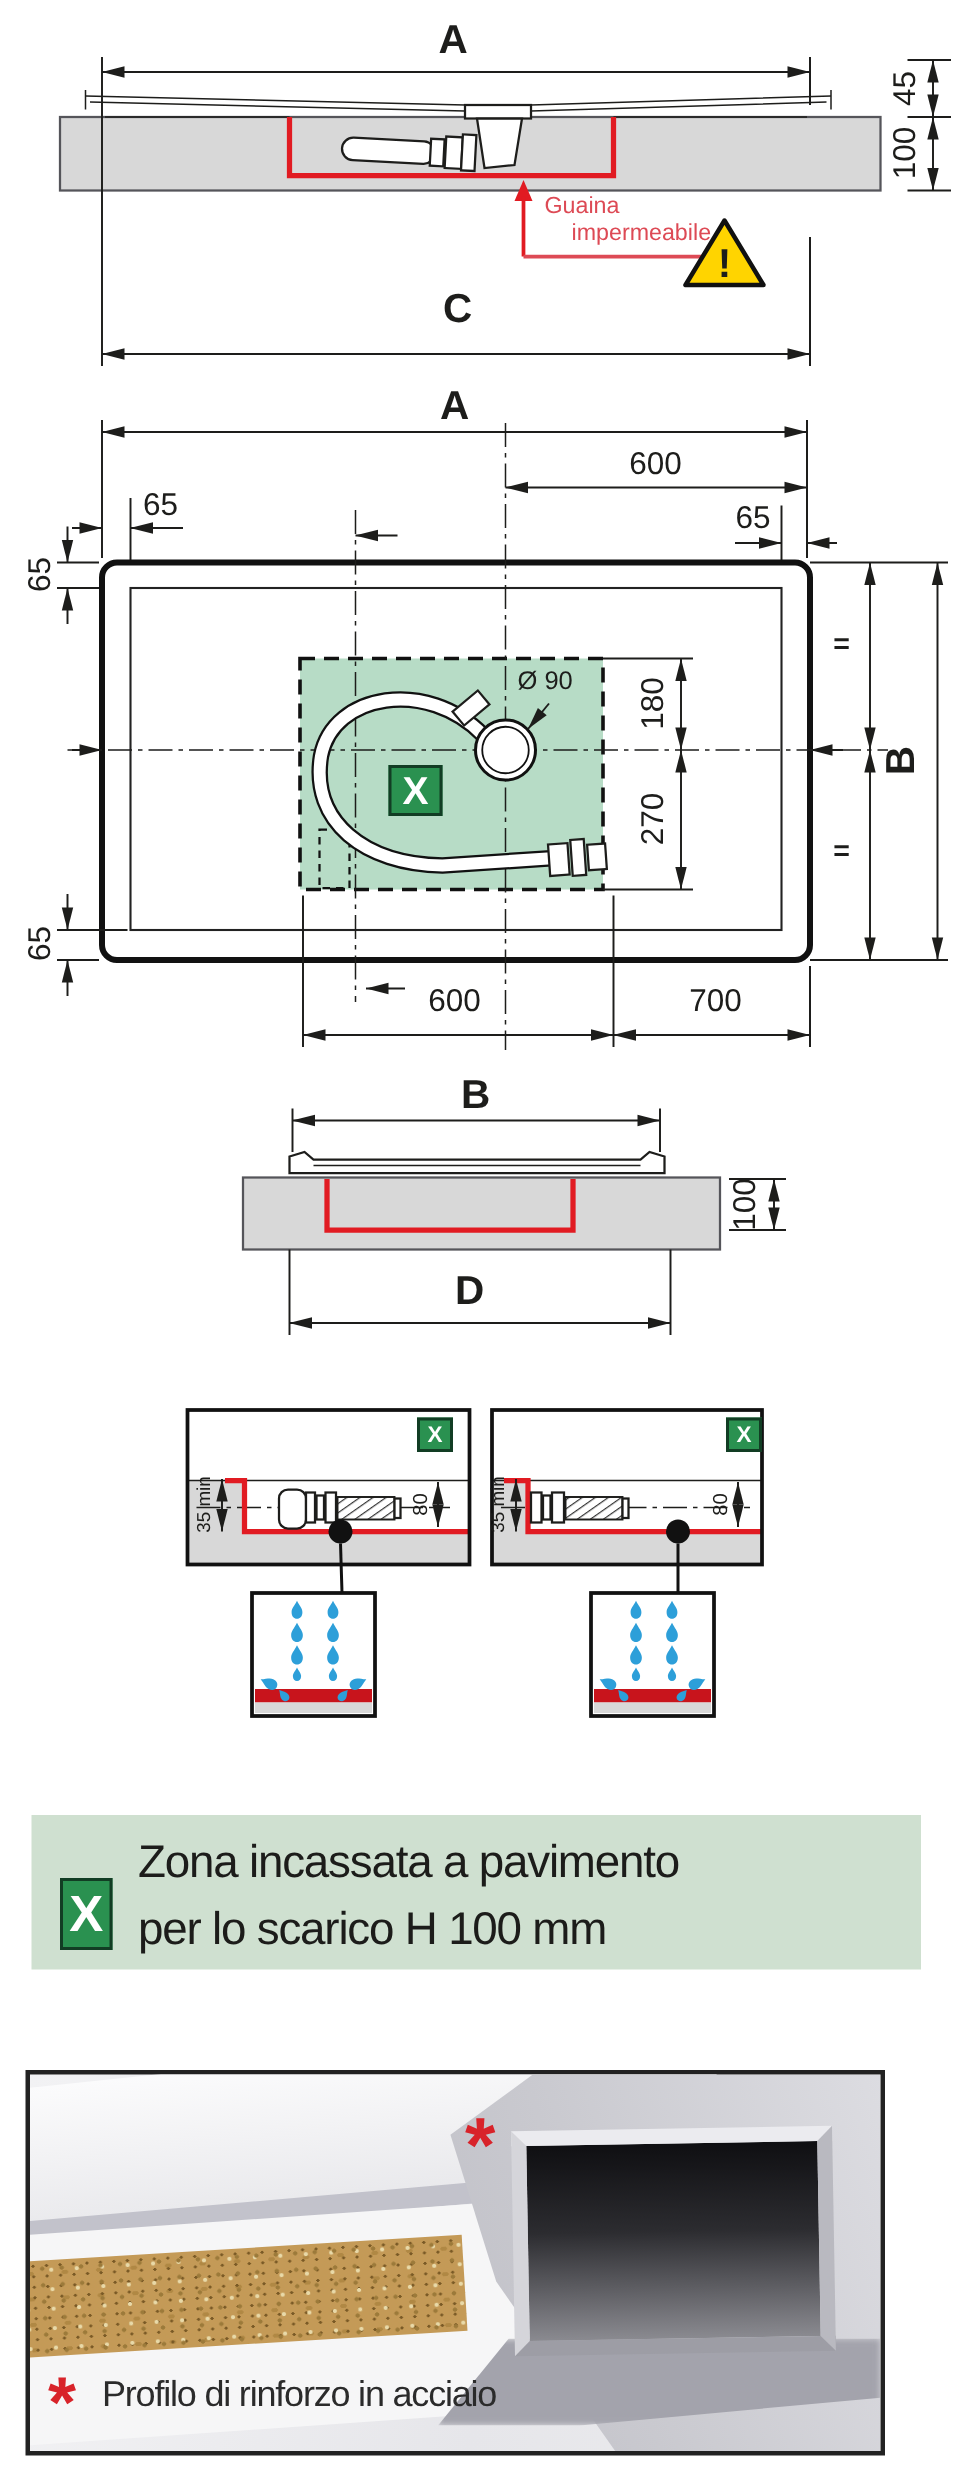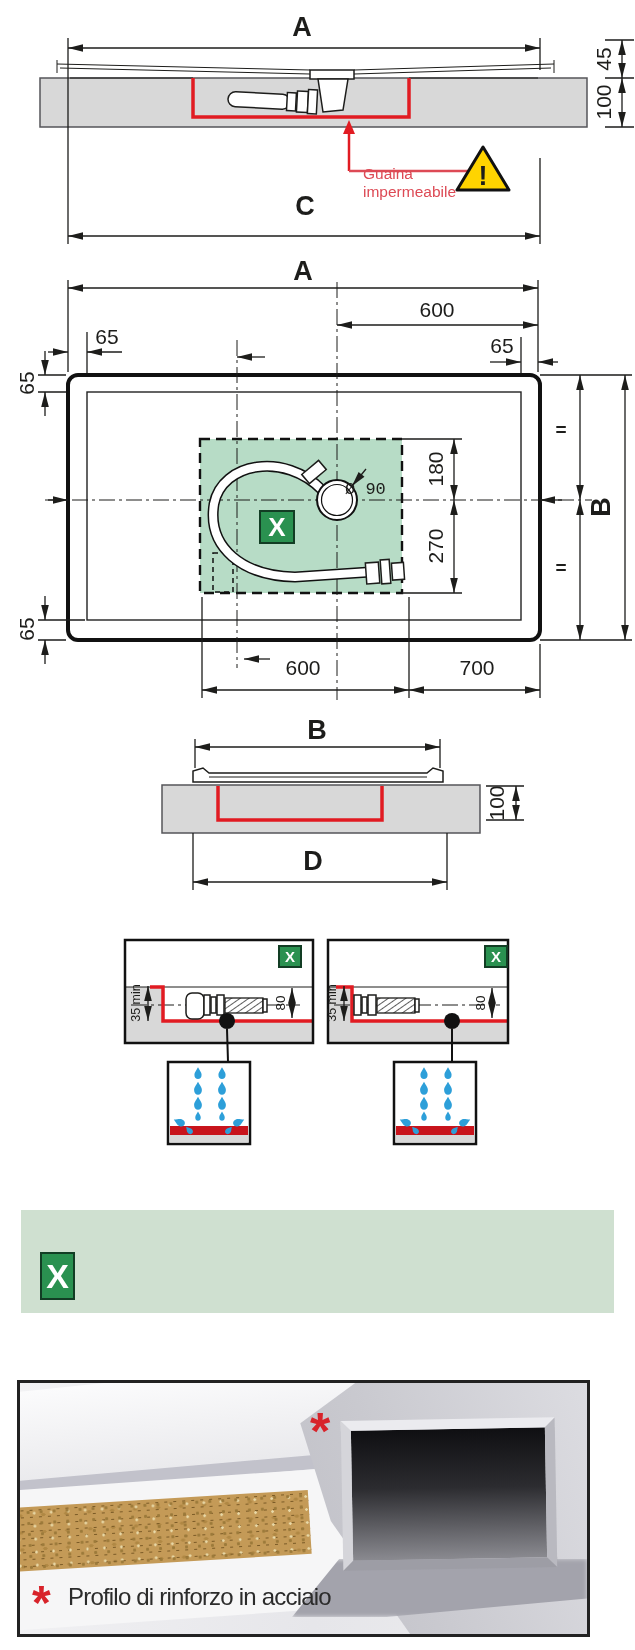--- a/index.html
+++ b/index.html
@@ -12,21 +12,21 @@
         font-family:"Liberation Sans",sans-serif;color:var(--ink);}
   svg{position:absolute;left:0;top:0;}
   .dim{stroke:var(--ink);stroke-width:1.3;fill:none;}
   .thin{stroke:var(--ink);stroke-width:1;fill:none;}
   .cl{stroke:var(--ink);stroke-width:1;stroke-dasharray:16 4 3 4;fill:none;}
   .ink-fill{fill:var(--ink);}
   .redl{stroke:var(--red);fill:none;}
   .part{fill:#fff;stroke:#1d1d1b;stroke-width:1.5;}
   .slab{fill:var(--slab_gray);stroke:#55555a;stroke-width:1.5;}
   .drop{fill:var(--drop_blue);}
-  .txt{position:absolute;white-space:nowrap;margin-top:36px;}
+  .txt{position:absolute;white-space:nowrap;}
   .ctr{position:absolute;transform:translate(-50%,-50%);white-space:nowrap;}
   .rot{position:absolute;transform:translate(-50%,-50%) rotate(-90deg);white-space:nowrap;}
   .big{font-weight:bold;font-size:27px;}
   .d21{font-size:21px;}
   .badge{position:absolute;display:flex;align-items:center;justify-content:center;
          background:var(--badge_green);border:2px solid #123d24;color:#fff;font-weight:bold;
          box-sizing:border-box;}
   .redtxt{color:var(--label_red);font-size:15.5px;}
   #banner{position:absolute;left:21px;top:1210px;width:593px;height:103px;background:var(--banner_green);}
   #banner .lines{position:absolute;left:71px;top:9px;font-size:30.5px;line-height:45px;
@@ -254,30 +254,30 @@
         <use href="#drop" transform="translate(455,1130) scale(0.55) rotate(40)"></use>
       </g>
       <rect x="394" y="1062" width="82" height="82" fill="none" stroke="#111" stroke-width="2.5"></rect>
     </g>
   </svg>
 
   <span class="ctr big" style="left:302px;top:27px;">A</span>
   <span class="rot d21" style="left:604px;top:59px;">45</span>
   <span class="rot d21" style="left:604px;top:102px;">100</span>
   <span class="txt redtxt" style="left:363px;top:129px;">Guaina</span>
-  <span class="txt redtxt" style="left:363px;top:147px;text-align:right;">impermeabile</span>
+  <span class="txt redtxt" style="left:381px;top:147px;text-align:right;">impermeabile</span>
   <span class="ctr big" style="left:305px;top:206px;">C</span>
   <span class="ctr" style="left:483px;top:176px;font-weight:bold;font-size:27px;">!</span>
 
   <span class="ctr big" style="left:303px;top:271px;">A</span>
   <span class="ctr d21" style="left:437px;top:310px;">600</span>
   <span class="ctr d21" style="left:107px;top:337px;">65</span>
   <span class="ctr d21" style="left:502px;top:346px;">65</span>
   <span class="rot d21" style="left:27px;top:383px;">65</span>
-  <span class="txt" style="left:345px;top:444px;font-size:17px;font-family:Liberation Mono, monospace;">Ø 90</span>
+  <span class="txt" style="left:345px;top:444px;font-size:17px;">Ø 90</span>
   <span class="rot d21" style="left:436px;top:469px;">180</span>
   <span class="rot d21" style="left:436px;top:546px;">270</span>
   <span class="ctr" style="left:561px;top:430px;font-size:19px;font-weight:bold;">=</span>
   <span class="ctr" style="left:561px;top:568px;font-size:19px;font-weight:bold;">=</span>
   <span class="rot big" style="left:601px;top:507px;">B</span>
   <span class="ctr d21" style="left:303px;top:668px;">600</span>
   <span class="ctr d21" style="left:477px;top:668px;">700</span>
   <span class="rot d21" style="left:27px;top:629px;">65</span>
   <div class="badge" style="left:259px;top:510px;width:36px;height:34px;font-size:26px;">X</div>
 
@@ -287,20 +287,24 @@
 
   <span class="rot" style="left:136px;top:1003px;font-size:12.5px;">35 min</span>
   <span class="rot" style="left:280px;top:1003px;font-size:13.5px;">80</span>
   <div class="badge" style="left:278px;top:945px;width:24px;height:23px;font-size:15px;">X</div>
   <span class="rot" style="left:332px;top:1003px;font-size:12.5px;">35 min</span>
   <span class="rot" style="left:480px;top:1003px;font-size:13.5px;">80</span>
   <div class="badge" style="left:484px;top:945px;width:24px;height:23px;font-size:15px;">X</div>
 
   <div id="banner">
     <div class="badge" style="left:19px;top:42px;width:35px;height:48px;font-size:34px;">X</div>
+    <div class="lines">
+      <div>Zona incassata a pavimento</div>
+      <div>per lo scarico H 100 mm</div>
+    </div>
   </div>
 
   <div id="photo">
     <div class="ph" style="left:-20px;top:-14px;width:480px;height:96px;transform:rotate(-6deg);
                 background:linear-gradient(#fbfbfc,#e9e9ec);"></div>
     <div class="ph" style="left:-12px;top:80px;width:430px;height:14px;transform:rotate(-5deg);background:#c2c2cb;"></div>
     <div class="ph" style="left:-12px;top:96px;width:340px;height:140px;transform:rotate(-4deg);background:#f6f6f7;"></div>
     <div class="ph" style="left:-10px;top:116px;width:300px;height:64px;transform:rotate(-3.5deg);
                 background-color:#c49a57;
                 background-image:radial-gradient(#9c7a3a 1.5px,transparent 1.7px),

